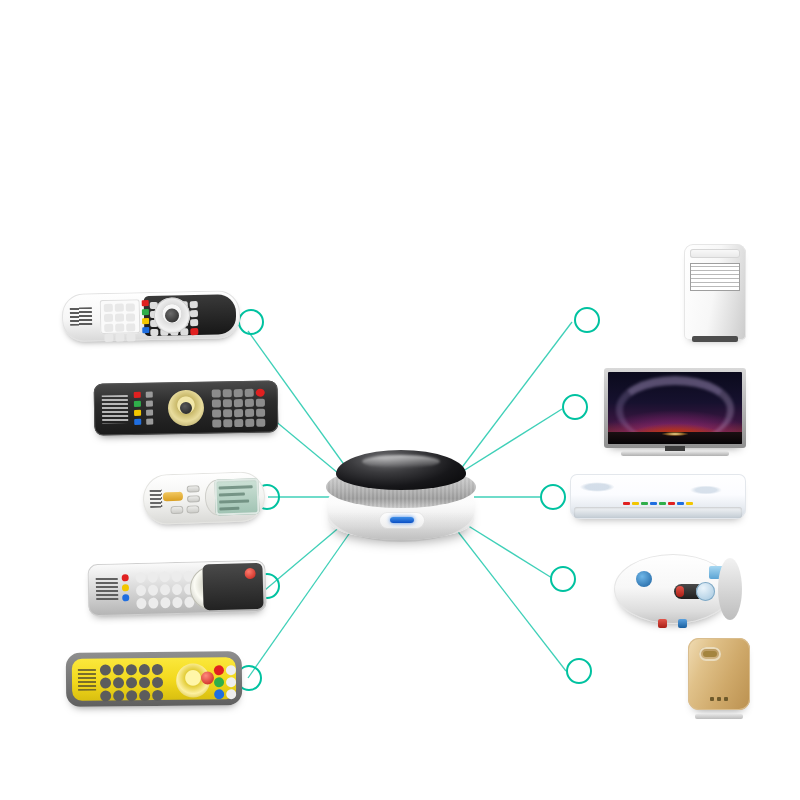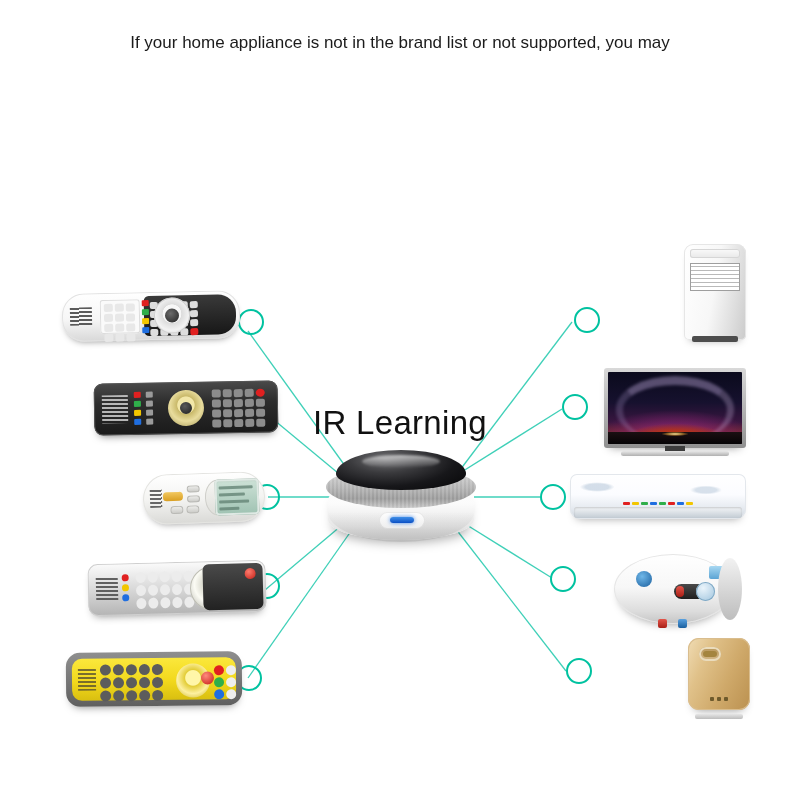--- a/index.html
+++ b/index.html
@@ -386,21 +386,20 @@
     position: absolute; left: 7px; bottom: -3px; width: 48px; height: 5px;
     border-radius: 2px; background: linear-gradient(180deg,#e6e6e6,#bcbcbc);
   }
 </style>
 </head>
 <body>
 
 <div id="page">
 
   <div class="header">
-    <div class="desc">If your home appliance is not in the brand list or not supported, you may</div>
   </div>
 
   <div class="diagram">
 
     <svg class="wires" viewBox="0 0 800 800">
       <g stroke="#3fd0b8" stroke-width="1.3" fill="none">
 
         <line x1="248" y1="331" x2="348" y2="470"></line>
         <line x1="262" y1="410" x2="344" y2="478"></line>
         <line x1="268" y1="497" x2="330" y2="497"></line>
@@ -420,21 +419,20 @@
     <div class="node" style="left:254px; top:484px"></div>
     <div class="node" style="left:254px; top:573px"></div>
     <div class="node" style="left:236px; top:665px"></div>
 
     <div class="node" style="left:574px; top:307px"></div>
     <div class="node" style="left:562px; top:394px"></div>
     <div class="node" style="left:540px; top:484px"></div>
     <div class="node" style="left:550px; top:566px"></div>
     <div class="node" style="left:566px; top:658px"></div>
 
-    <div class="ir-label">IR Learning</div>
 
     <div class="hub device">
       <div class="hub-base"></div>
       <div class="hub-base-shade"></div>
       <div class="hub-ring"></div>
       <div class="hub-dome">
         <div class="hub-dome-gloss"></div>
       </div>
       <div class="hub-led-pad">
         <div class="hub-led"></div>

